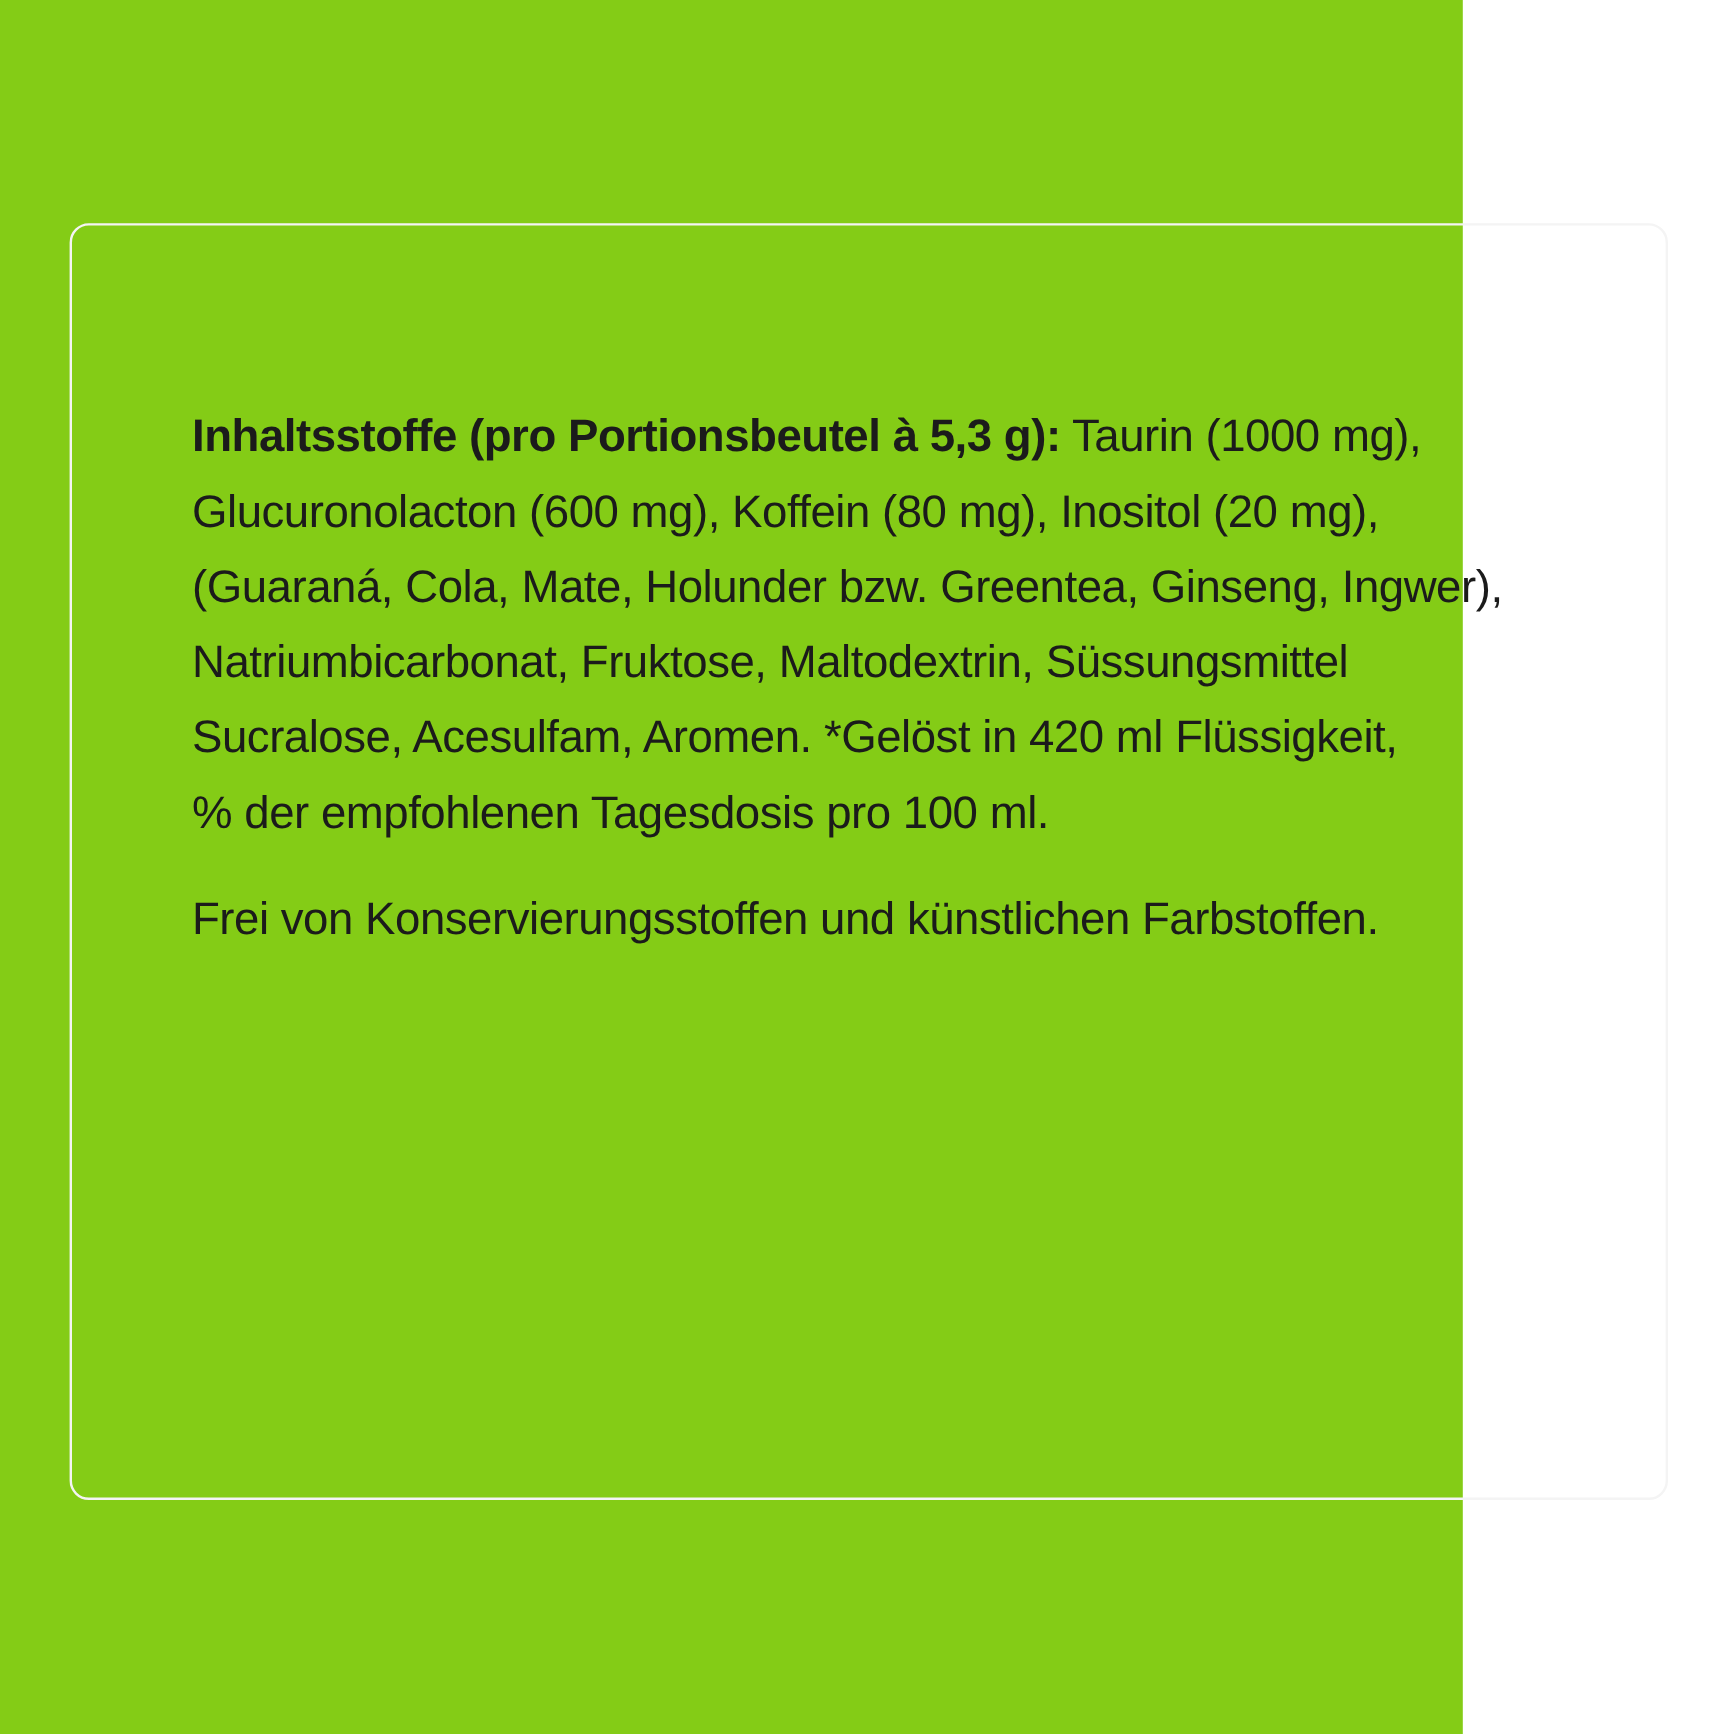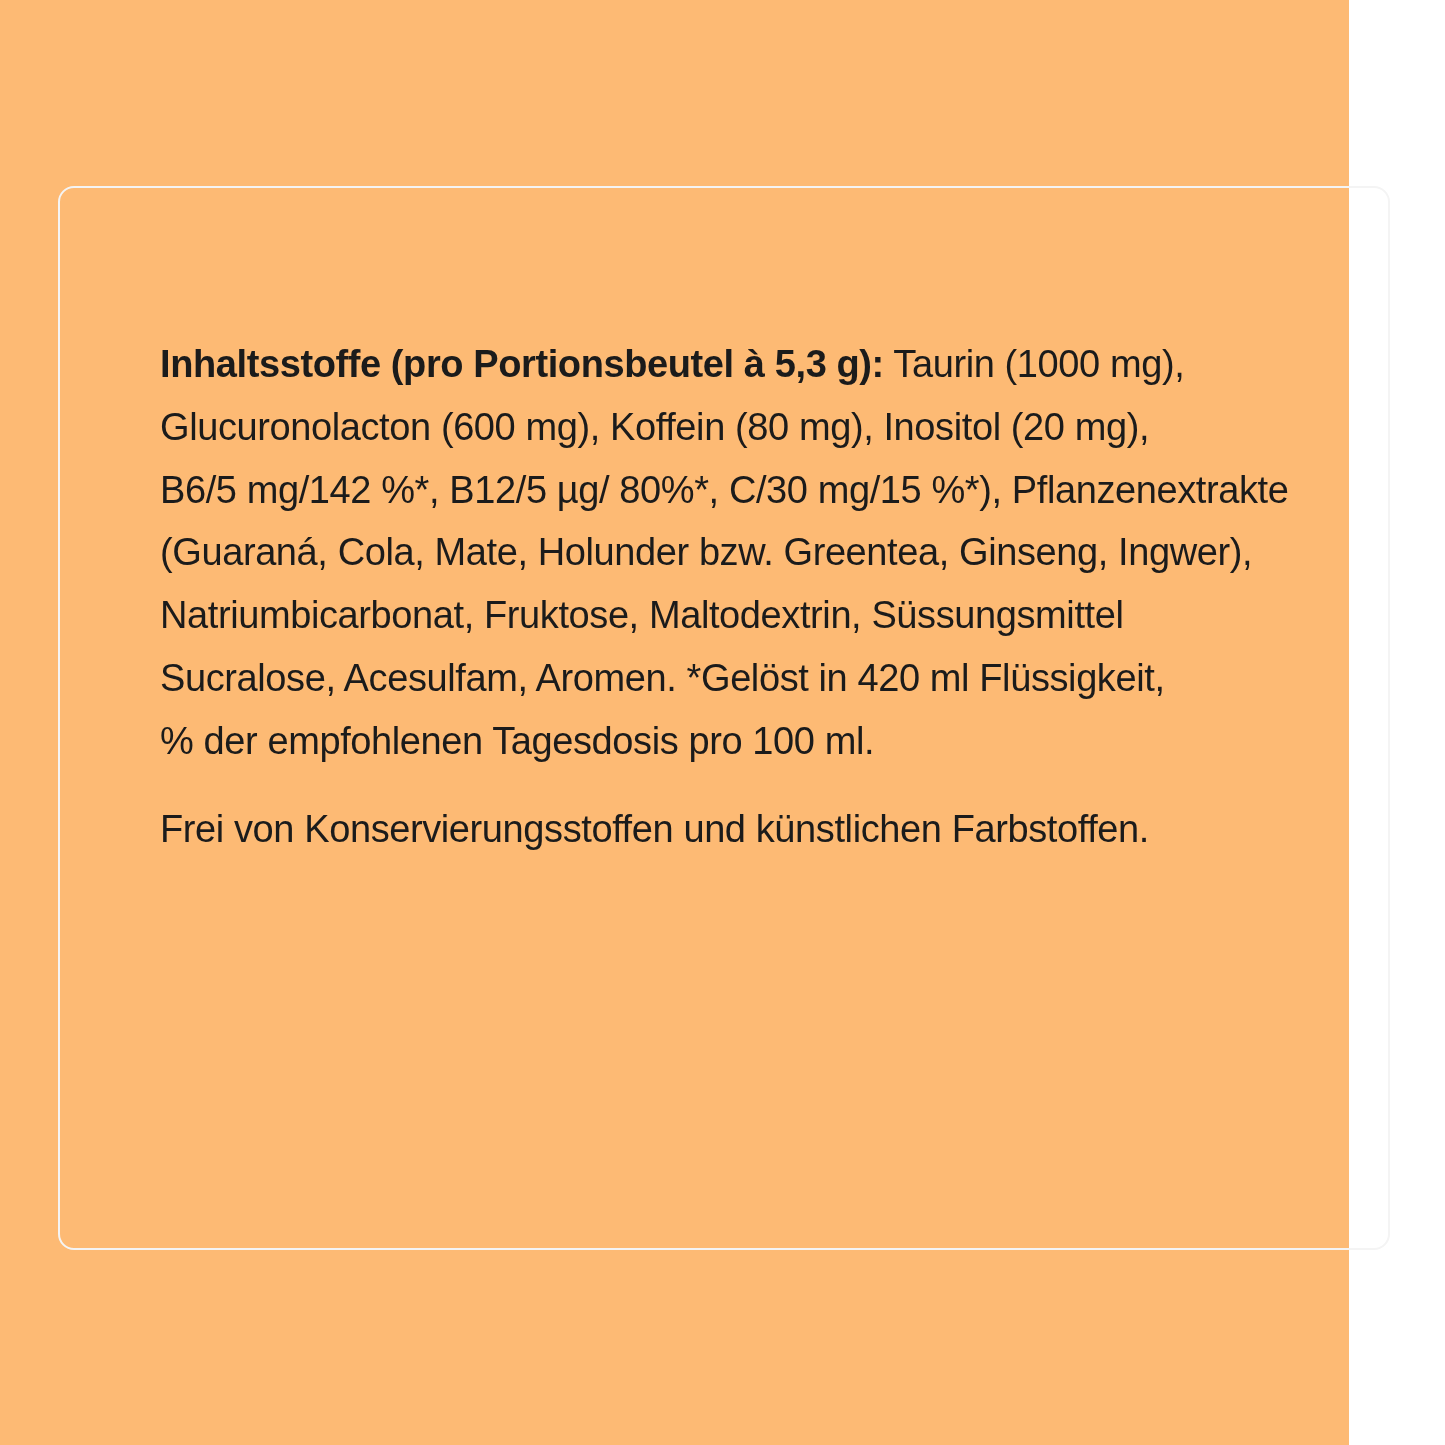--- a/index.html
+++ b/index.html
@@ -6,23 +6,23 @@
     margin: 0;
     padding: 0;
     background: #ffffff;
     width: 1445px;
     height: 1445px;
     overflow: hidden;
     font-family: "Liberation Sans", sans-serif;
   }
   .canvas {
     position: relative;
-    width: 1349px;
+    width: 1219px;
     height: 1445px;
-    background: #fdba74;
+    background: #84cc16;
   }
   
   .ghost-border {
     position: absolute;
     left: 58px;
     top: 186px;
     width: 1328px;
     height: 1060px;
     border: 2px solid #f4f4f4;
     border-radius: 16px;
@@ -61,21 +61,20 @@
 
 <div class="canvas">
 
   <div class="ghost-border"></div>
 
   <div class="label-text">
 
     <div>
       <div class="line"><span class="bold">Inhaltsstoffe (pro Portionsbeutel à 5,3 g):</span><span> Taurin (1000 mg),</span></div>
       <div class="line">Glucuronolacton (600 mg), Koffein (80 mg), Inositol (20 mg),</div>
-      <div class="line">B6/5 mg/142 %*, B12/5 µg/ 80%*, C/30 mg/15 %*), Pflanzenextrakte</div>
       <div class="line">(Guaraná, Cola, Mate, Holunder bzw. Greentea, Ginseng, Ingwer),</div>
       <div class="line">Natriumbicarbonat, Fruktose, Maltodextrin, Süssungsmittel</div>
       <div class="line">Sucralose, Acesulfam, Aromen. *Gelöst in 420 ml Flüssigkeit,</div>
       <div class="line">% der empfohlenen Tagesdosis pro 100 ml.</div>
     </div>
 
     <div class="line free-from">Frei von Konservierungsstoffen und künstlichen Farbstoffen.</div>
 
 
   </div>

